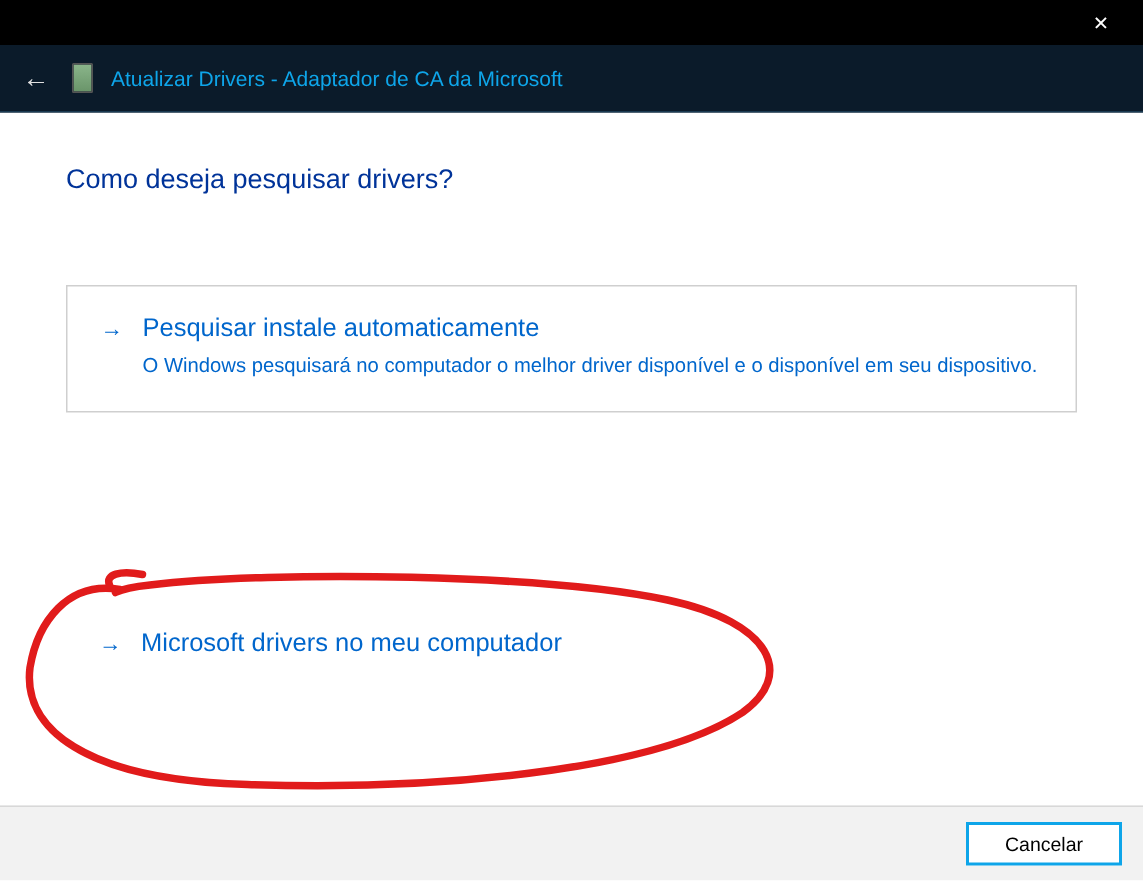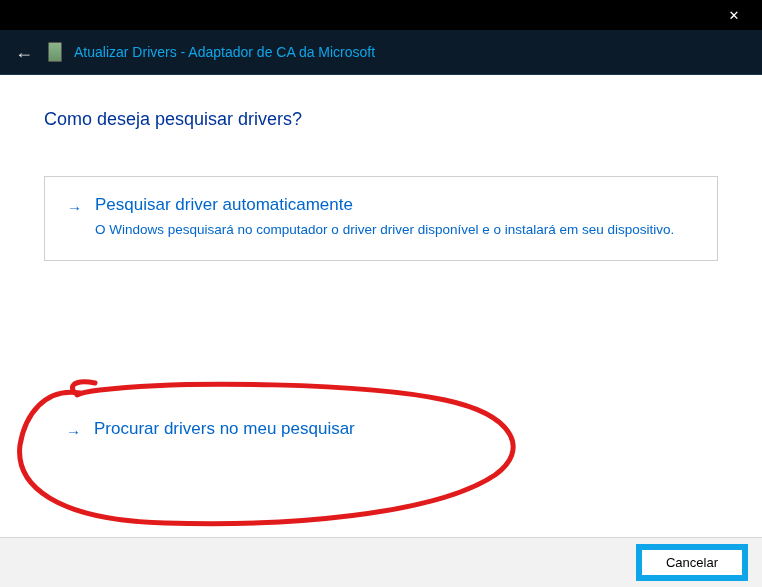--- a/index.html
+++ b/index.html
@@ -59,21 +59,21 @@
     }
     .content-area {
       flex: 1;
       padding: 34px 44px 0 44px;
       position: relative;
     }
     .page-question {
       color: #003399;
       font-size: 18px;
       font-weight: 400;
-      margin-bottom: 46px;
+      margin-bottom: 60px;
     }
     .option-card {
       border: 1px solid #cfcfcf;
       padding: 18px 22px 20px 22px;
       cursor: pointer;
       margin-bottom: 14px;
     }
     .option-card-plain {
       padding: 6px 22px 20px 22px;
       cursor: pointer;
@@ -120,21 +120,21 @@
       height: 50px;
       border-top: 1px solid #d8d8d8;
       background: #f2f2f2;
       display: flex;
       justify-content: flex-end;
       align-items: center;
       padding-right: 14px;
     }
     .cancel-btn {
       background: #ffffff;
-      border: 6px solid #0ea5e9;
+      border: 2px solid #0ea5e9;
       padding: 5px 24px;
       font-size: 13px;
       cursor: pointer;
     }
   </style>
 </head>
 <body>
 
 <div class="titlebar">
   <div class="close-x">✕</div>
@@ -145,30 +145,30 @@
   <div class="device-icon-box"></div>
   <div class="header-title-text">Atualizar Drivers - Adaptador de CA da Microsoft</div>
 </div>
 
 <div class="content-area">
   <div class="page-question">Como deseja pesquisar drivers?</div>
 
   <div class="option-card">
     <div class="option-head">
       <span class="arrow-icon">→</span>
-      <span class="option-title">Pesquisar driver automaticamente</span>
+      <span class="option-title">Pesquisar instale automaticamente</span>
     </div>
-    <div class="option-desc">O Windows pesquisará no computador o driver driver disponível e o instalará em seu dispositivo.</div>
+    <div class="option-desc">O Windows pesquisará no computador o melhor driver disponível e o disponível em seu dispositivo.</div>
   </div>
 
   <div class="option2-wrap">
     <div class="option-card-plain">
       <div class="option-head">
         <span class="arrow-icon">→</span>
-        <span class="option-title">Procurar drivers no meu pesquisar</span>
+        <span class="option-title">Microsoft drivers no meu computador</span>
       </div>
     </div>
   </div>
 
   <svg class="red-annotation" viewBox="0 0 570 160">
     <path d="M 95 18 
              C 60 12, 40 40, 35 70 
              C 30 110, 70 145, 180 148
              C 300 152, 450 140, 510 100
              C 545 75, 530 40, 460 25

